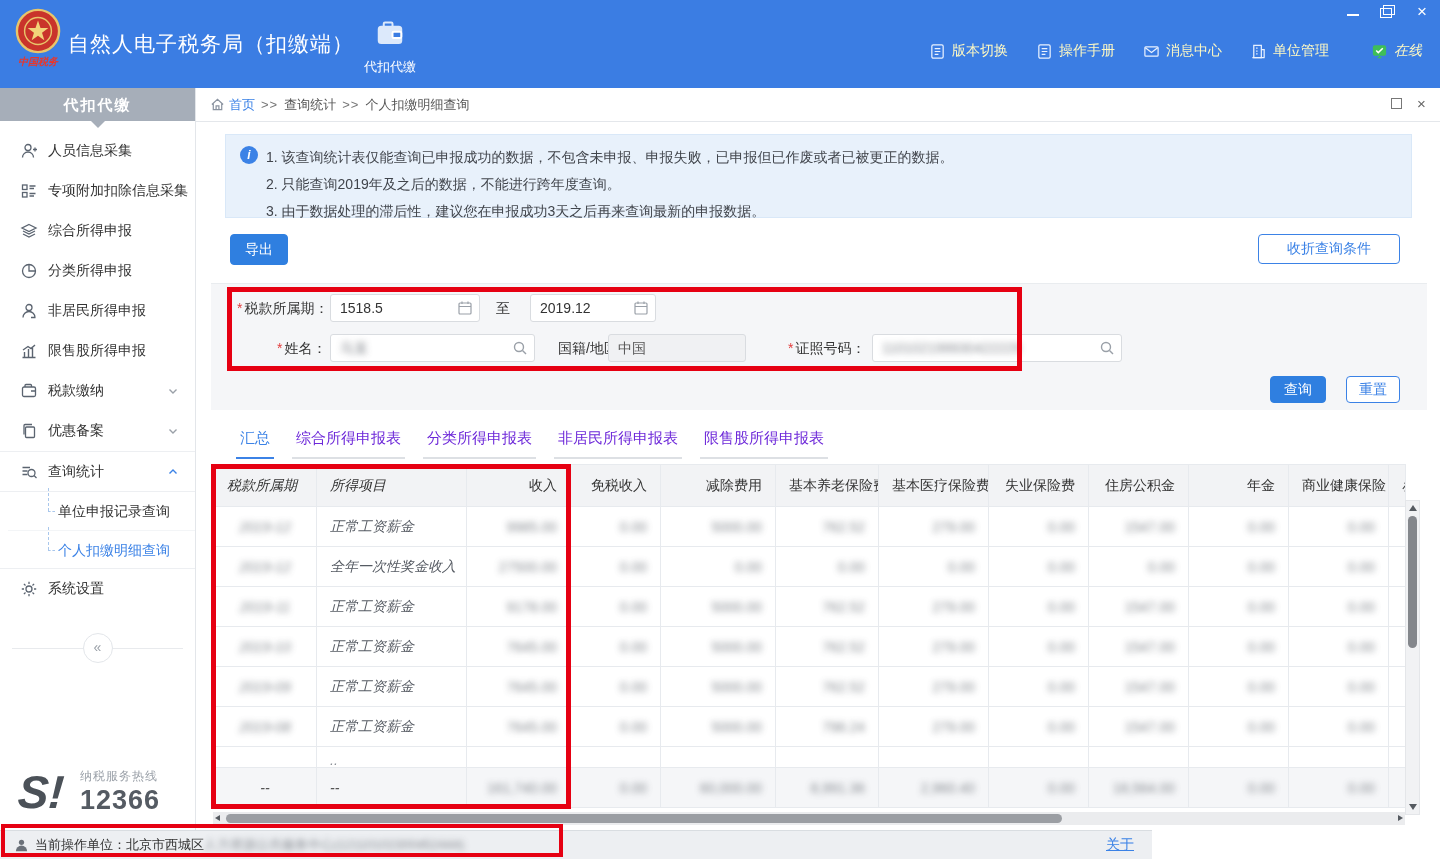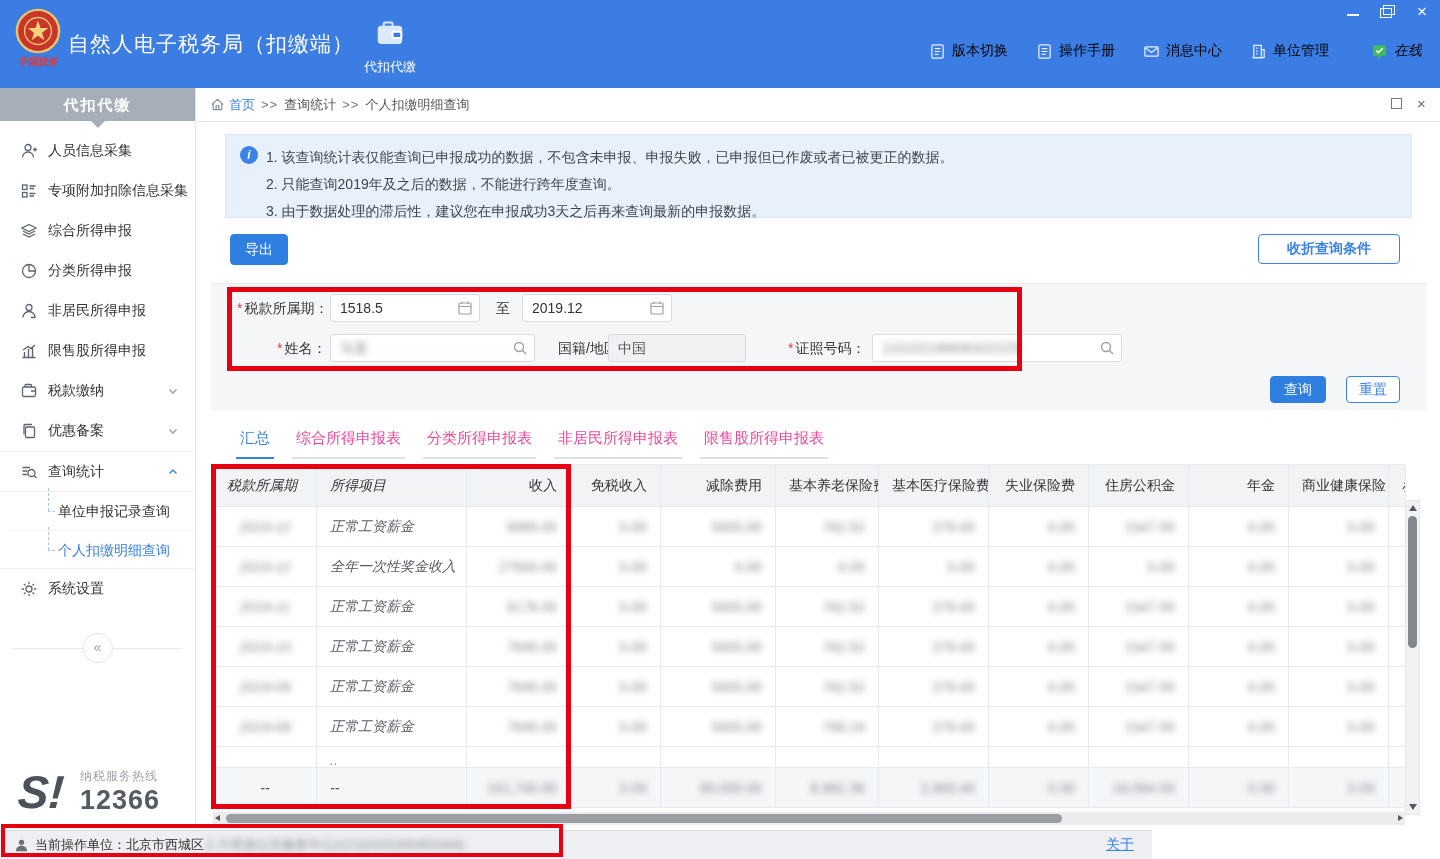--- a/index.html
+++ b/index.html
@@ -14,21 +14,21 @@
   .win-min::after { content:""; position:absolute; left:1px; right:1px; bottom:2px; border-bottom:2px solid #fff; }
   .win-restore::before { content:""; position:absolute; left:0; bottom:0; width:10px; height:8px; border:1.5px solid #fff; background:#3B7DE3; }
   .win-restore::after { content:""; position:absolute; left:3px; bottom:3px; width:10px; height:8px; border:1.5px solid #fff; }
   .win-close { color:#fff; font-size:17px; line-height:12px; text-align:center; width:16px; }
   .brand { position:absolute; left:10px; top:8px; width:56px; text-align:center; }
   .brand-caption { margin-top:1px; font-size:10px; color:#E8372C; font-weight:bold; font-style:italic; letter-spacing:0px; white-space:nowrap; }
   .app-title { position:absolute; left:68px; top:30px; color:#fff; font-size:21px; letter-spacing:1px; }
   .module-tab { position:absolute; left:348px; top:16px; width:84px; height:64px; display:flex; flex-direction:column; align-items:center; justify-content:space-between; padding:2px 0 4px; cursor:pointer; }
   .module-tab .mt-label { color:#fff; font-size:13px; }
   .header-menu { position:absolute; right:18px; top:42px; display:flex; align-items:center; gap:28px; }
-  .hm-item { display:flex; align-items:center; gap:6px; color:#000000; font-size:14px; cursor:pointer; white-space:nowrap; }
+  .hm-item { display:flex; align-items:center; gap:6px; color:#fef9c3; font-size:14px; cursor:pointer; white-space:nowrap; }
   .hm-item.online { margin-left:14px;font-style:italic; }
   .hm-icon { display:inline-flex; width:17px; height:17px; }
 
   
   .sidebar { position:absolute; left:0; top:88px; width:196px; height:742px; background:#fff; border-right:1px solid #E3E6EA; }
   .side-title { height:33px; background:#A6AEB9; color:#fff; font-size:15px; font-weight:bold; text-align:center; line-height:33px; letter-spacing:2px; position:relative; }
   .side-title::after { content:""; position:absolute; left:50%; bottom:-7px; margin-left:-8px; border:8px solid transparent; border-top-color:#A6AEB9; border-bottom:none; }
   .side-menu { margin-top:10px; }
   .side-item { position:relative; height:40px; display:flex; align-items:center; padding-left:20px; color:#333; font-size:14px; cursor:pointer; }
   .side-item .si-icon { width:18px; height:18px; margin-right:10px; color:#5B6470; display:inline-flex; flex:none; }
@@ -63,36 +63,36 @@
 
   .notice { position:absolute; left:29px; top:46px; width:1187px; height:84px; background:#E8F1FB; border:1px solid #D9E8F8; padding:9px 12px 0 14px; }
   .notice-row { display:flex; }
   .notice-icon { flex:none; width:18px; height:18px; border-radius:50%; background:#3B82E6; color:#fff; font-size:12px; font-weight:bold; text-align:center; line-height:18px; margin:2px 8px 0 0; font-style:italic; }
   .notice-lines p { font-size:14px; color:#41454C; line-height:27px; white-space:nowrap; }
 
   .btn { display:inline-flex; align-items:center; justify-content:center; border-radius:4px; font-size:14px; cursor:pointer; }
   .btn-primary { background:#2F7FE0; color:#fff; border:1px solid #2F7FE0; }
   .btn-outline { background:#fff; color:#3B82E6; border:1px solid #3B82E6; }
   .export-btn { position:absolute; left:34px; top:146px; width:58px; height:31px; }
-  .collapse-cond-btn { position:absolute; left:1062px; top:146px; width:142px; height:30px;font-weight:bold; }
+  .collapse-cond-btn { position:absolute; left:1062px; top:146px; width:142px; height:30px; }
 
   .form-panel { position:absolute; left:15px; top:195px; width:1216px; height:127px; background:#F5F6F8; border-top:1px solid #E9ECEF; }
   .panel-notch { position:absolute; left:1118px; top:188px; width:0; height:0; border:8px solid transparent; border-bottom:8px solid #F5F6F8; }
   .panel-notch::before { content:""; position:absolute; left:-9px; top:-8px; border:9px solid transparent; border-bottom:9px solid #E4E7EB; z-index:-1; }
   .f-label { position:absolute; font-size:14px; color:#333; line-height:28px; white-space:nowrap; }
   .f-star { color:#E23B3B; margin-right:2px; }
   .f-input { position:absolute; height:28px; background:#fff; border:1px solid #D9DCE0; border-radius:3px; font-size:14px; color:#333; line-height:26px; padding:0 26px 0 9px; white-space:nowrap; overflow:hidden; }
   .f-input.disabled { background:#F0F1F3; color:#555; }
   .f-icon { position:absolute; right:6px; top:5px; width:16px; height:16px; color:#9AA0A8; display:inline-flex; cursor:pointer; }
   .blurred { filter:blur(3px); opacity:.8; color:#6b7077; }
   .query-btn { position:absolute; left:1074px; top:288px; width:56px; height:27px; }
   .reset-btn { position:absolute; left:1150px; top:288px; width:54px; height:27px; }
 
   .tabs { position:absolute; left:40px; top:337px; display:flex; gap:18px; }
-  .tab { font-size:15px; color:#ec4899; padding:4px 4px 9px; border-bottom:2px solid #DDE0E4; cursor:pointer; white-space:nowrap; }
+  .tab { font-size:15px; color:#6d28d9; padding:4px 4px 9px; border-bottom:2px solid #DDE0E4; cursor:pointer; white-space:nowrap; }
   .tab.active { color:#3B82E6; border-bottom-color:#3B82E6; }
 
   .table-zone { position:absolute; left:17px; top:376px; width:1192px; }
   table { border-collapse:collapse; table-layout:fixed; width:1192px; }
   th, td { border:1px solid #E7EAEE; font-weight:normal; font-size:14px; color:#333; overflow:hidden; white-space:nowrap; }
   thead th { background:#F2F3F5; height:42px; padding:0 13px; }
   tbody td { height:40px; padding:0 13px; color:#565B63; }
   tr.partial td { height:21px; line-height:10px; vertical-align:top; padding-top:8px; color:#8a8f96; }
   tr.total td { background:#F5F6F8; color:#555; }
   .al { text-align:left;font-style:italic; } .ac { text-align:center; } .ar { text-align:right; }
@@ -370,21 +370,21 @@
     <span class="f-input" style="left:134px; top:206px; width:150px">
       <span>1518.5</span>
       <span class="f-icon">
           <svg viewBox="0 0 16 16" fill="none" stroke="#9AA0A8" stroke-width="1.2">
             <rect x="2" y="3" width="12" height="11" rx="1"></rect>
             <path d="M2 6.5 H14 M5 1.5 V4 M11 1.5 V4"></path>
           </svg>
         </span>
     </span>
     <span class="f-label" style="left:300px; top:206px">至</span>
-    <span class="f-input" style="left:326px; top:206px; width:150px">
+    <span class="f-input" style="left:334px; top:206px; width:126px">
       <span>2019.12</span>
       <span class="f-icon">
           <svg viewBox="0 0 16 16" fill="none" stroke="#9AA0A8" stroke-width="1.2">
             <rect x="2" y="3" width="12" height="11" rx="1"></rect>
             <path d="M2 6.5 H14 M5 1.5 V4 M11 1.5 V4"></path>
           </svg>
         </span>
     </span>
 
     <span class="f-label" style="left:81px; top:246px"><span class="f-star">*</span><span>姓名：</span></span>

